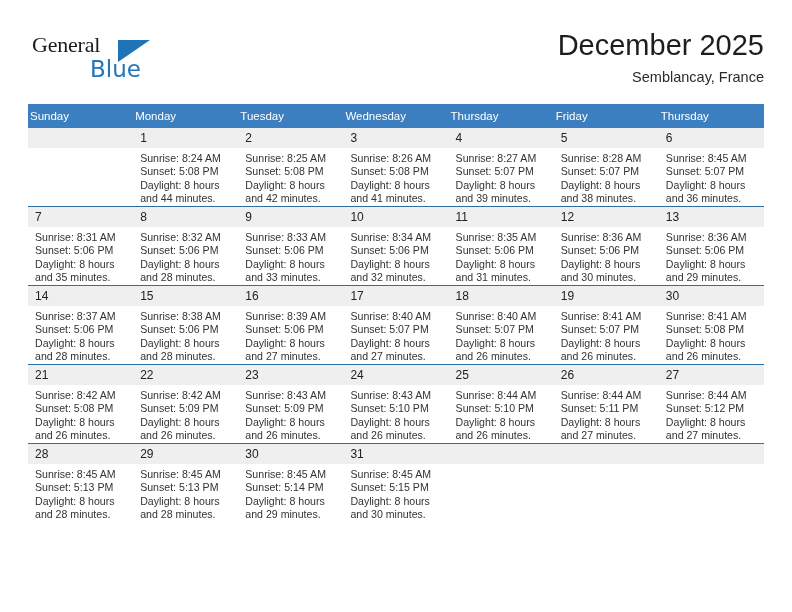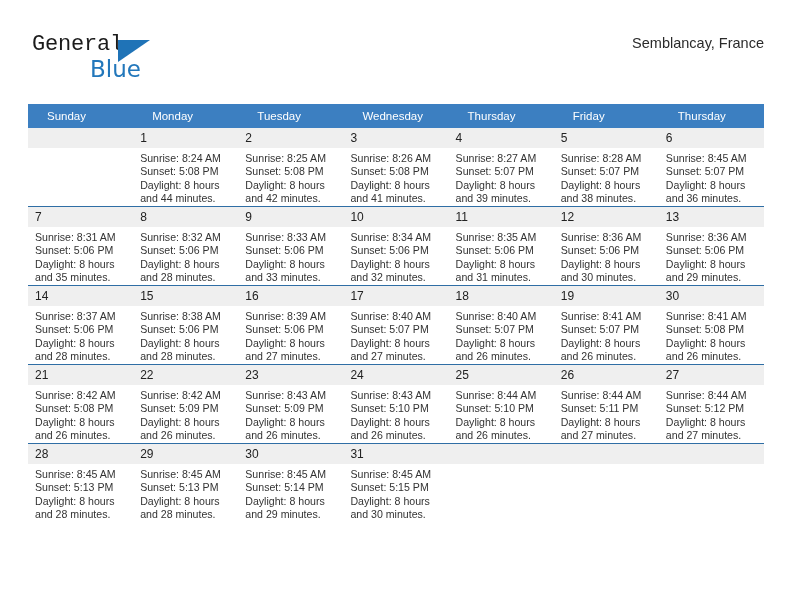--- a/index.html
+++ b/index.html
@@ -36,21 +36,21 @@
     width: 180px;
     height: 56px;
   }
   .brand-general {
     position: absolute;
     left: 0px;
     top: 0px;
     font-size: 22px;
     letter-spacing: -0.2px;
     color: #1b1b1b;
-    font-family: Liberation Mono, monospace;
+    font-family: Liberation Serif, serif;
   }
   .brand-triangle {
     position: absolute;
     left: 86px;
     top: 8px;
     width: 0;
     height: 0;
     border-left: 32px solid #1f73b7;
     border-bottom: 22px solid transparent;
   }
@@ -90,21 +90,21 @@
     width: 736px;
     border-collapse: collapse;
     table-layout: fixed;
   }
   .calendar th {
     background: #3c7fc1;
     color: #ffffff;
     font-weight: normal;
     font-size: 11.5px;
     text-align: left;
-    padding: 6px 0 6px 19px;
+    padding: 6px 0 6px 2px;
     height: 10px;
     border: none;
   }
   .calendar td {
     vertical-align: top;
     padding: 0;
     border: none;
     border-top: 1.4px solid #2f6ea5;
     background: #ffffff;
     height: 78px;
@@ -142,20 +142,21 @@
 
   <div class="header">
 
     <div class="brand">
       <span class="brand-general">General</span>
       <span class="brand-triangle"></span>
       <span class="brand-blue">Blue</span>
     </div>
 
     <div class="title-block">
+      <div class="cal-title">December 2025</div>
       <div class="cal-subtitle">Semblancay, France</div>
     </div>
 
   </div>
 
   <table class="calendar">
     <thead>
       <tr>
         <th>Sunday</th>
         <th>Monday</th>

